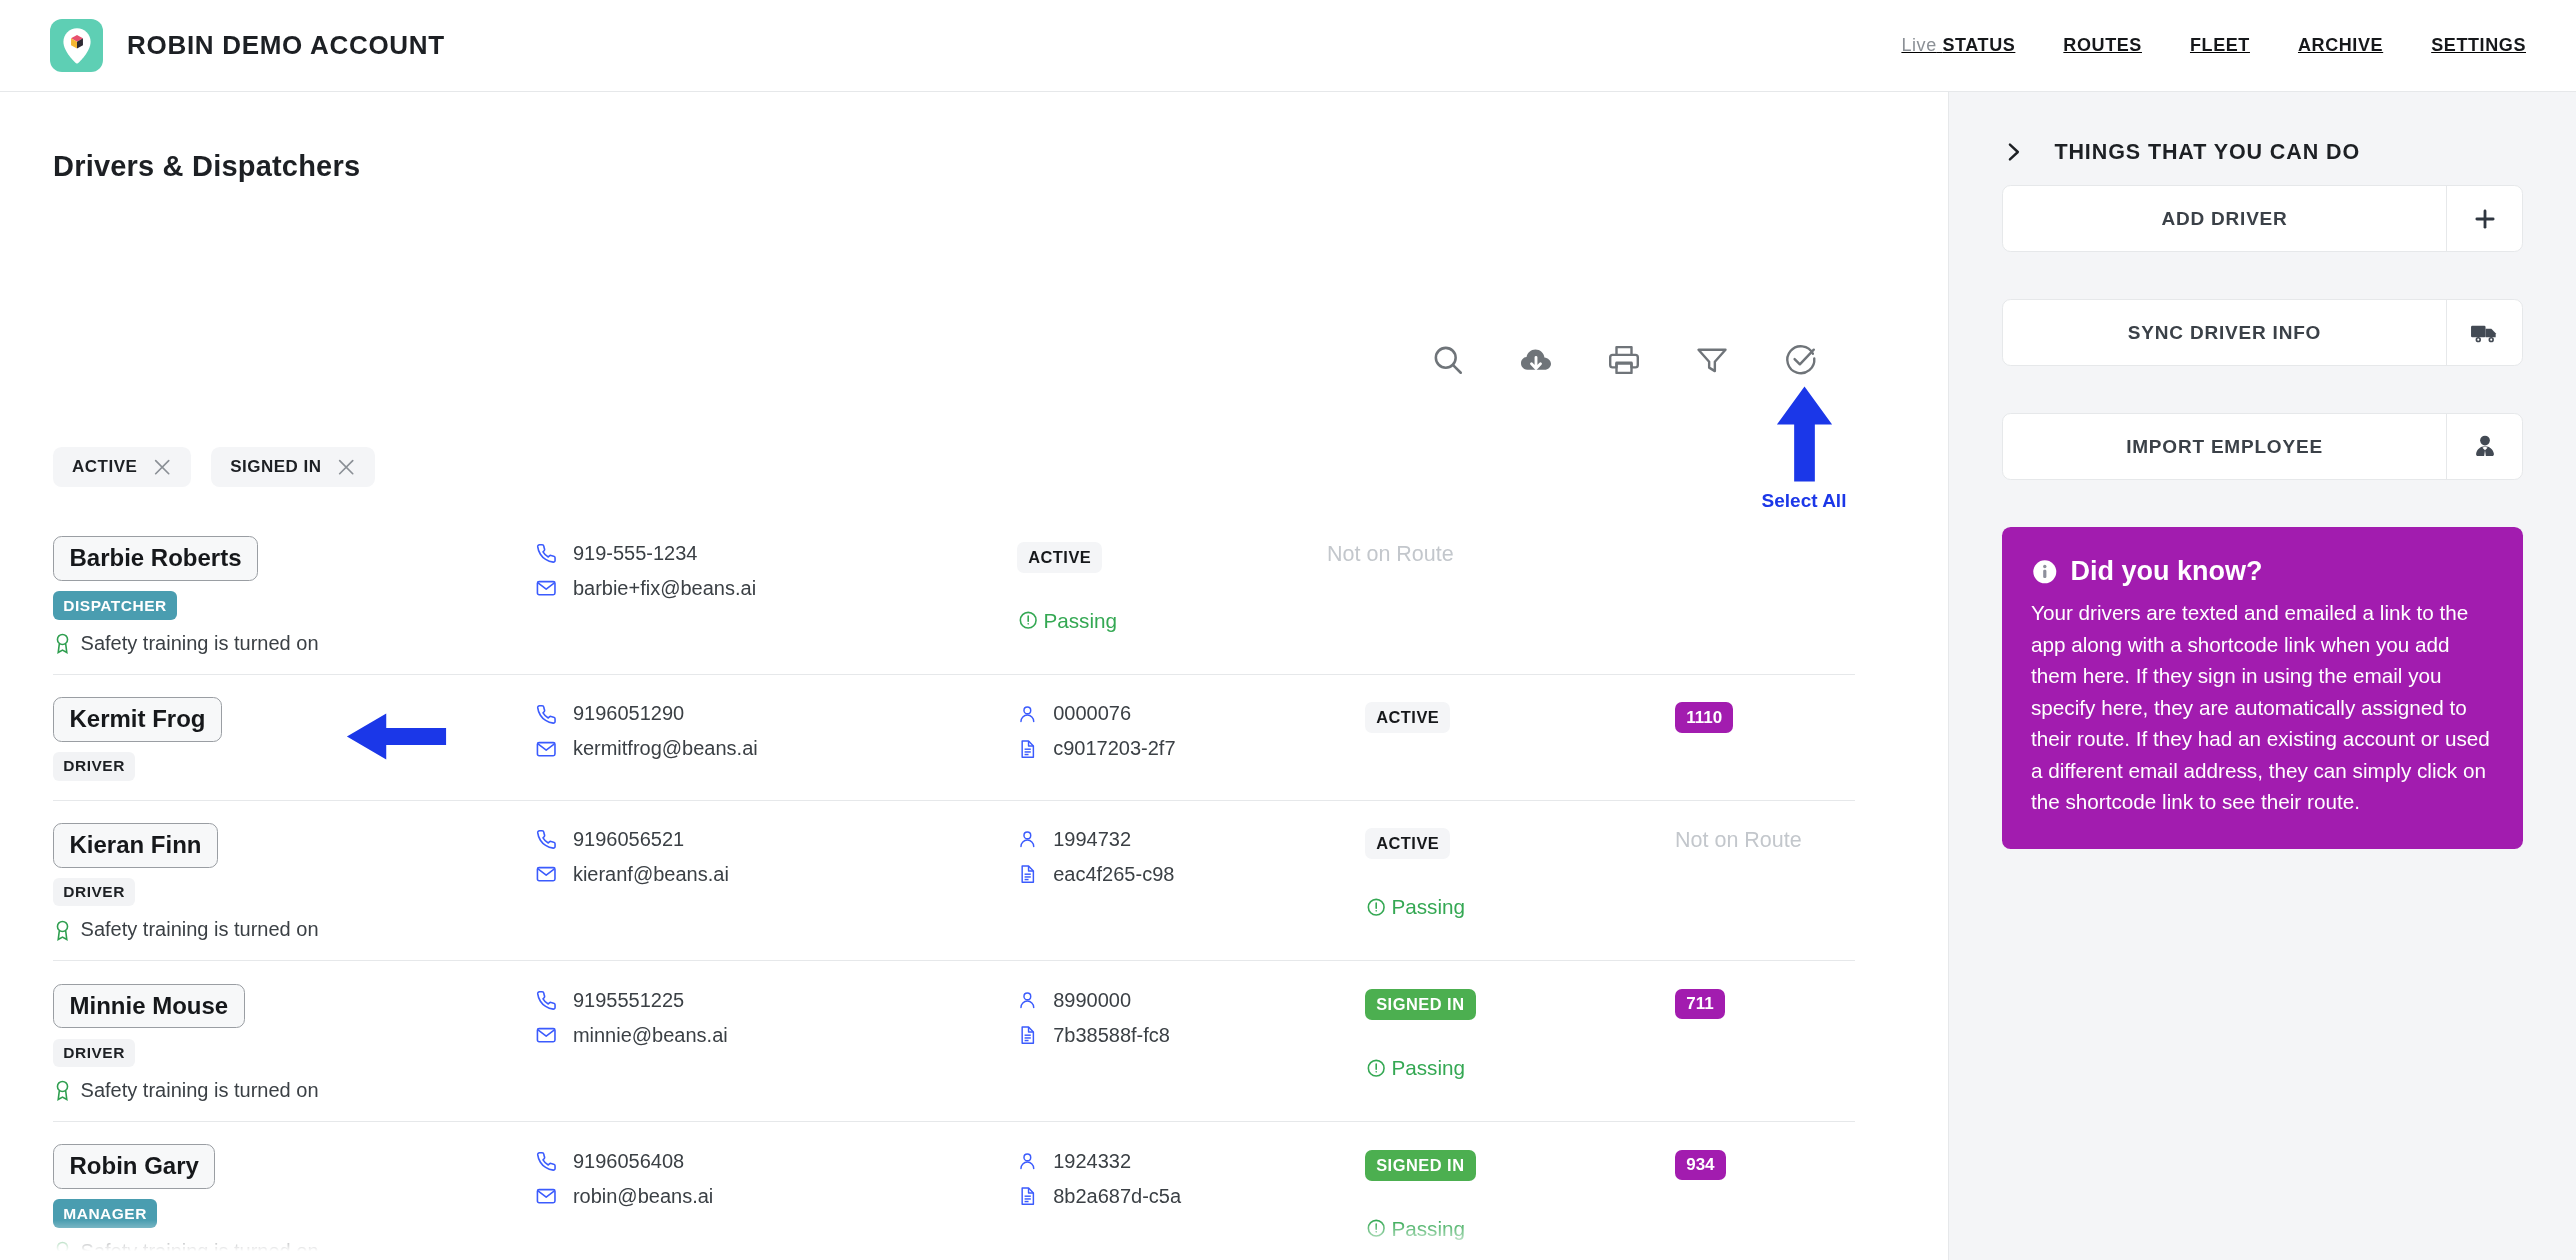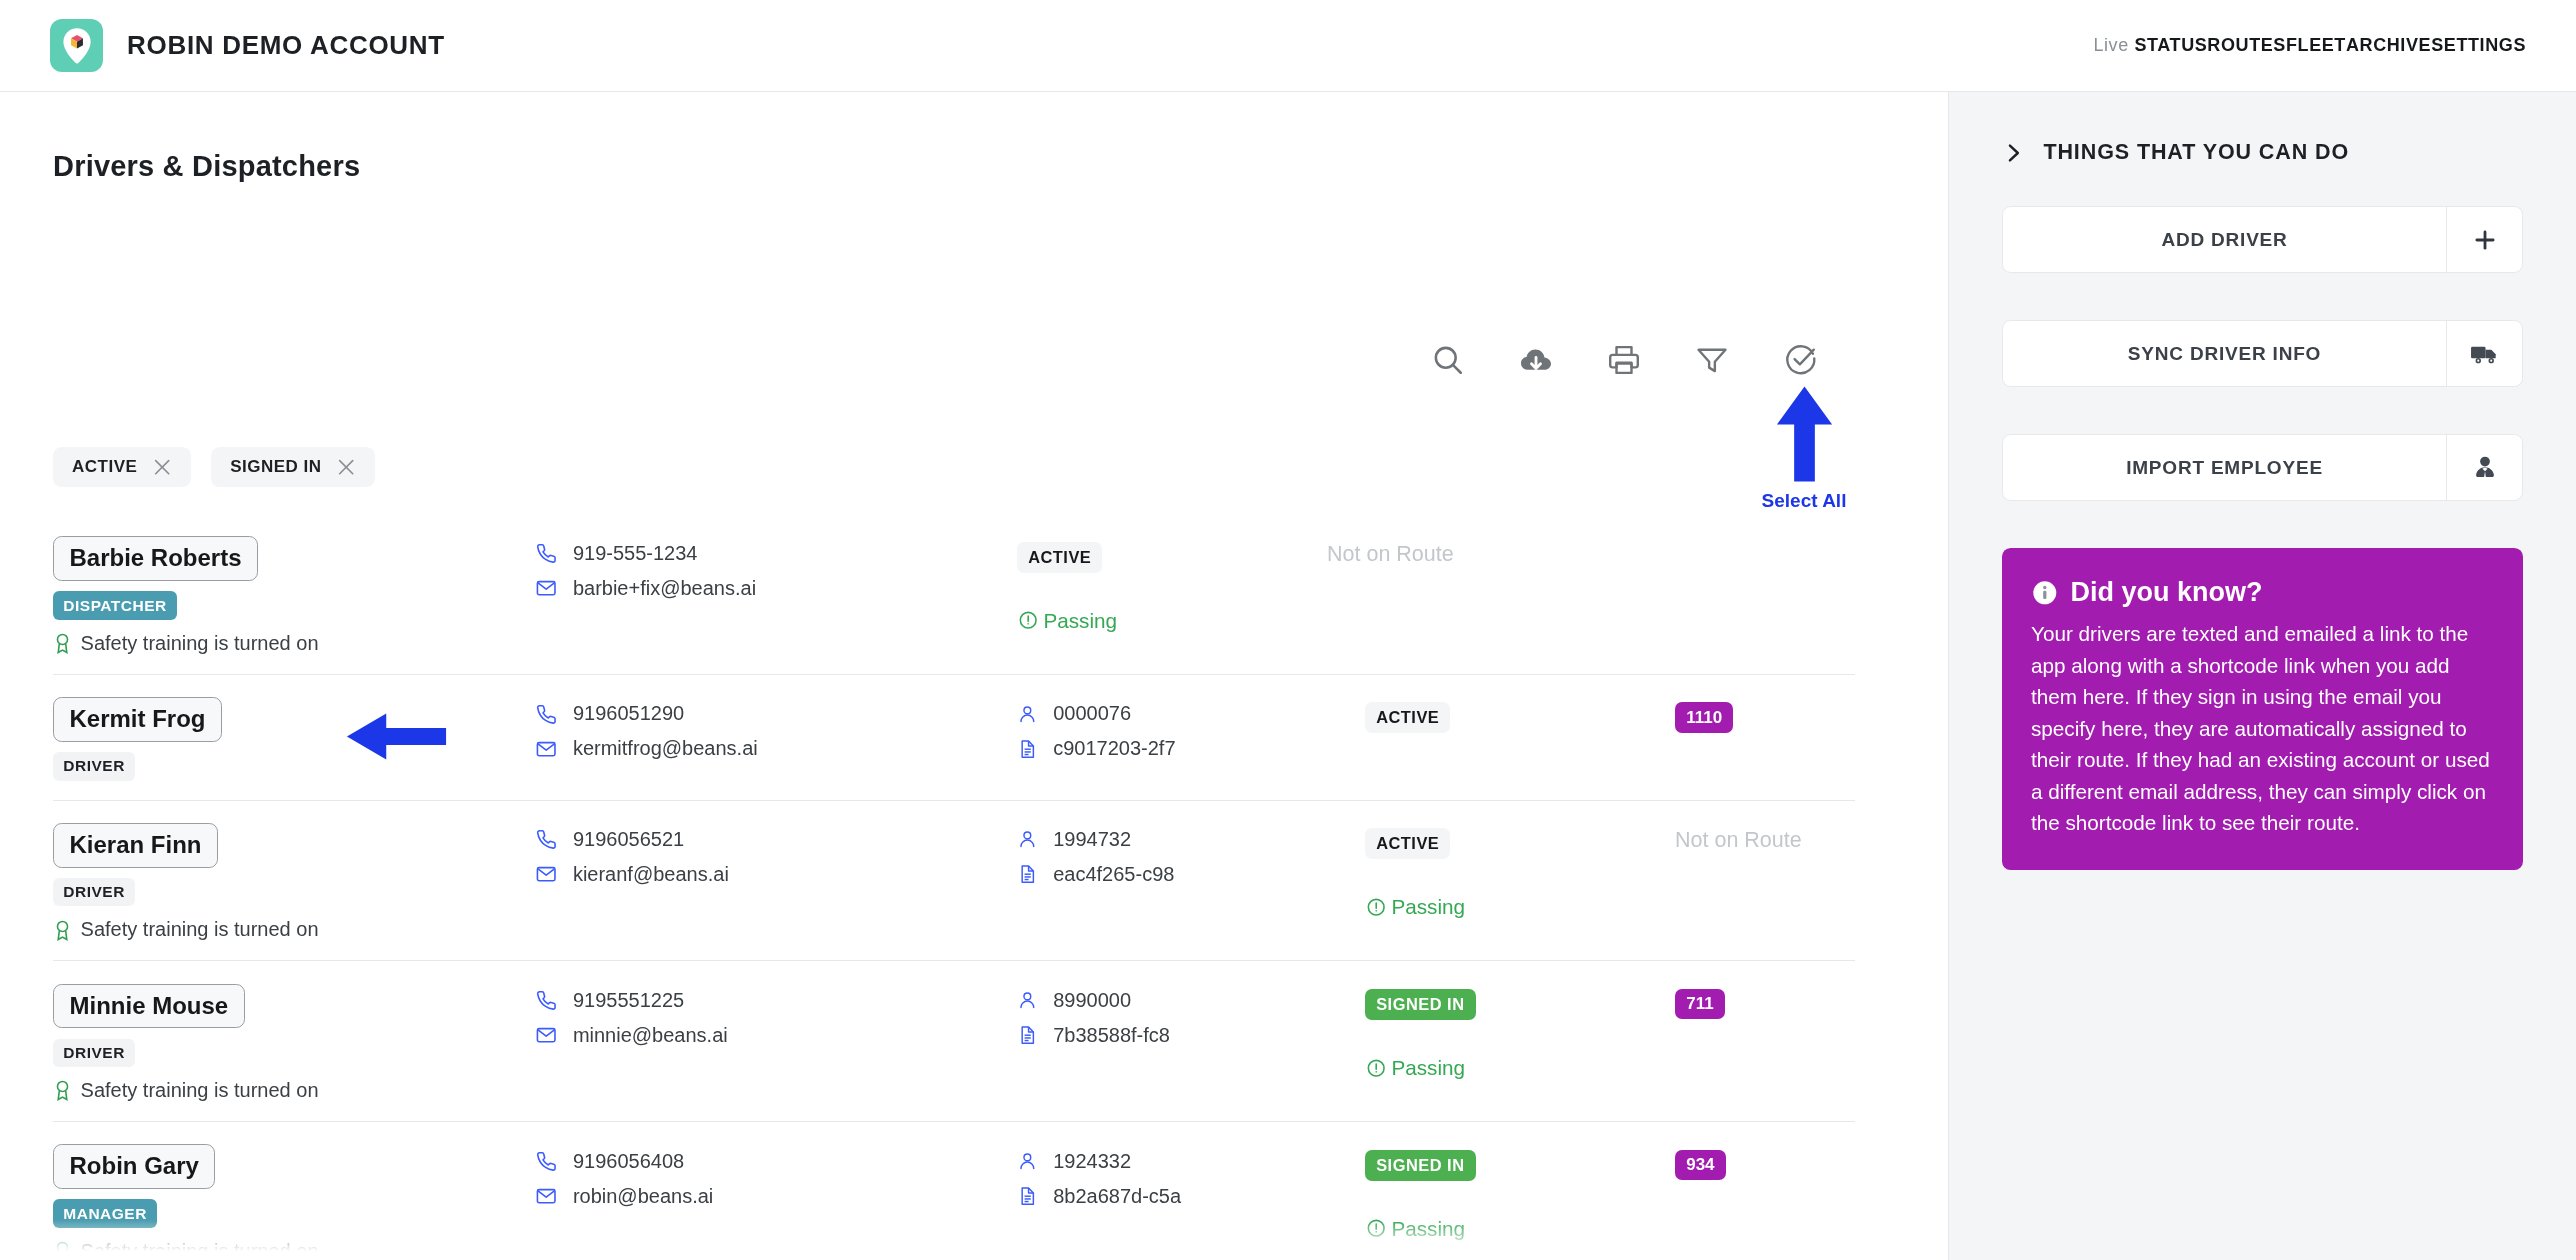--- a/index.html
+++ b/index.html
@@ -23,21 +23,21 @@
     width: 53px; height: 53px; border-radius: 12px;
     background: #5ecfb4;
     display: flex; align-items: center; justify-content: center;
     flex: none;
   }
   .brand-title {
     font-size: 26px; font-weight: bold; letter-spacing: 0.7px;
     color: #1d2024; white-space: nowrap;
   }
   .mainnav {
-    margin-left: auto; display: flex; align-items: center; 
+    margin-left: auto; display: flex; align-items: center; gap: 48px; text-decoration: underline;
   }
   .nav-item {
     font-size: 18px; font-weight: bold; letter-spacing: 0.6px;
     color: #16181b; white-space: nowrap; cursor: pointer;
   }
   .nav-item .soft { color: #8b9096; font-weight: normal; }
 
   
   .body-wrap { display: flex; width: 100%; height: 1168px; }
   .main-col {
@@ -172,22 +172,22 @@
 
   
   .list-fade {
     position: absolute; bottom: 0; left: 0; width: 1948px; height: 40px;
     background: linear-gradient(to bottom, rgba(255,255,255,0), #ffffff 78%);
     pointer-events: none;
   }
 
   
   .rp-head {
-    display: flex; align-items: center; gap: 19px;
-    margin-bottom: 41px; cursor: pointer;
+    display: flex; gap: 30px;
+    margin-bottom: 20px; cursor: pointer;
   }
   .rp-title {
     font-size: 21.5px; font-weight: bold; letter-spacing: 0.9px;
     color: #1d2024; white-space: nowrap;
   }
   .action-btn {
     height: 67px; background: #ffffff;
     border: 0.9px solid #e6e8ea; border-radius: 8.6px;
     display: flex; align-items: stretch; margin-bottom: 47px;
     cursor: pointer; overflow: hidden;

